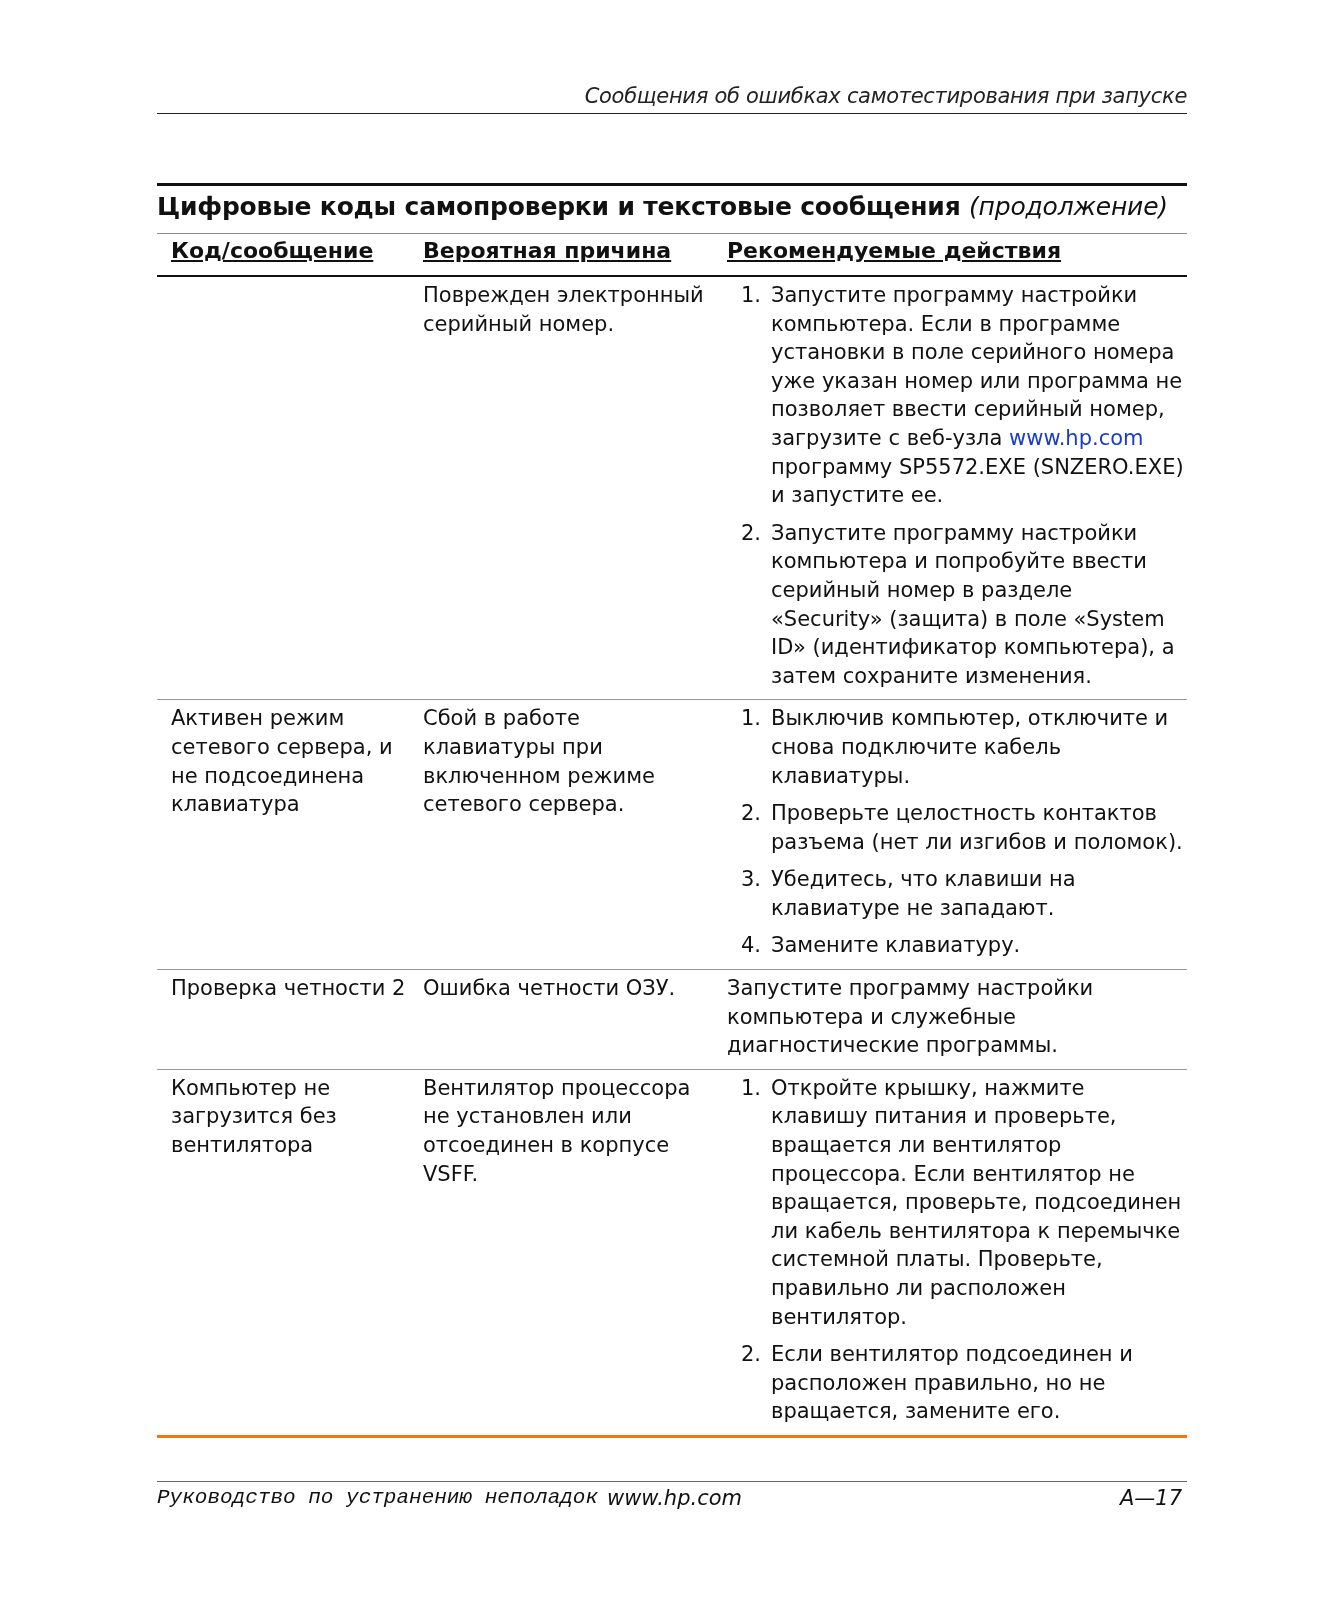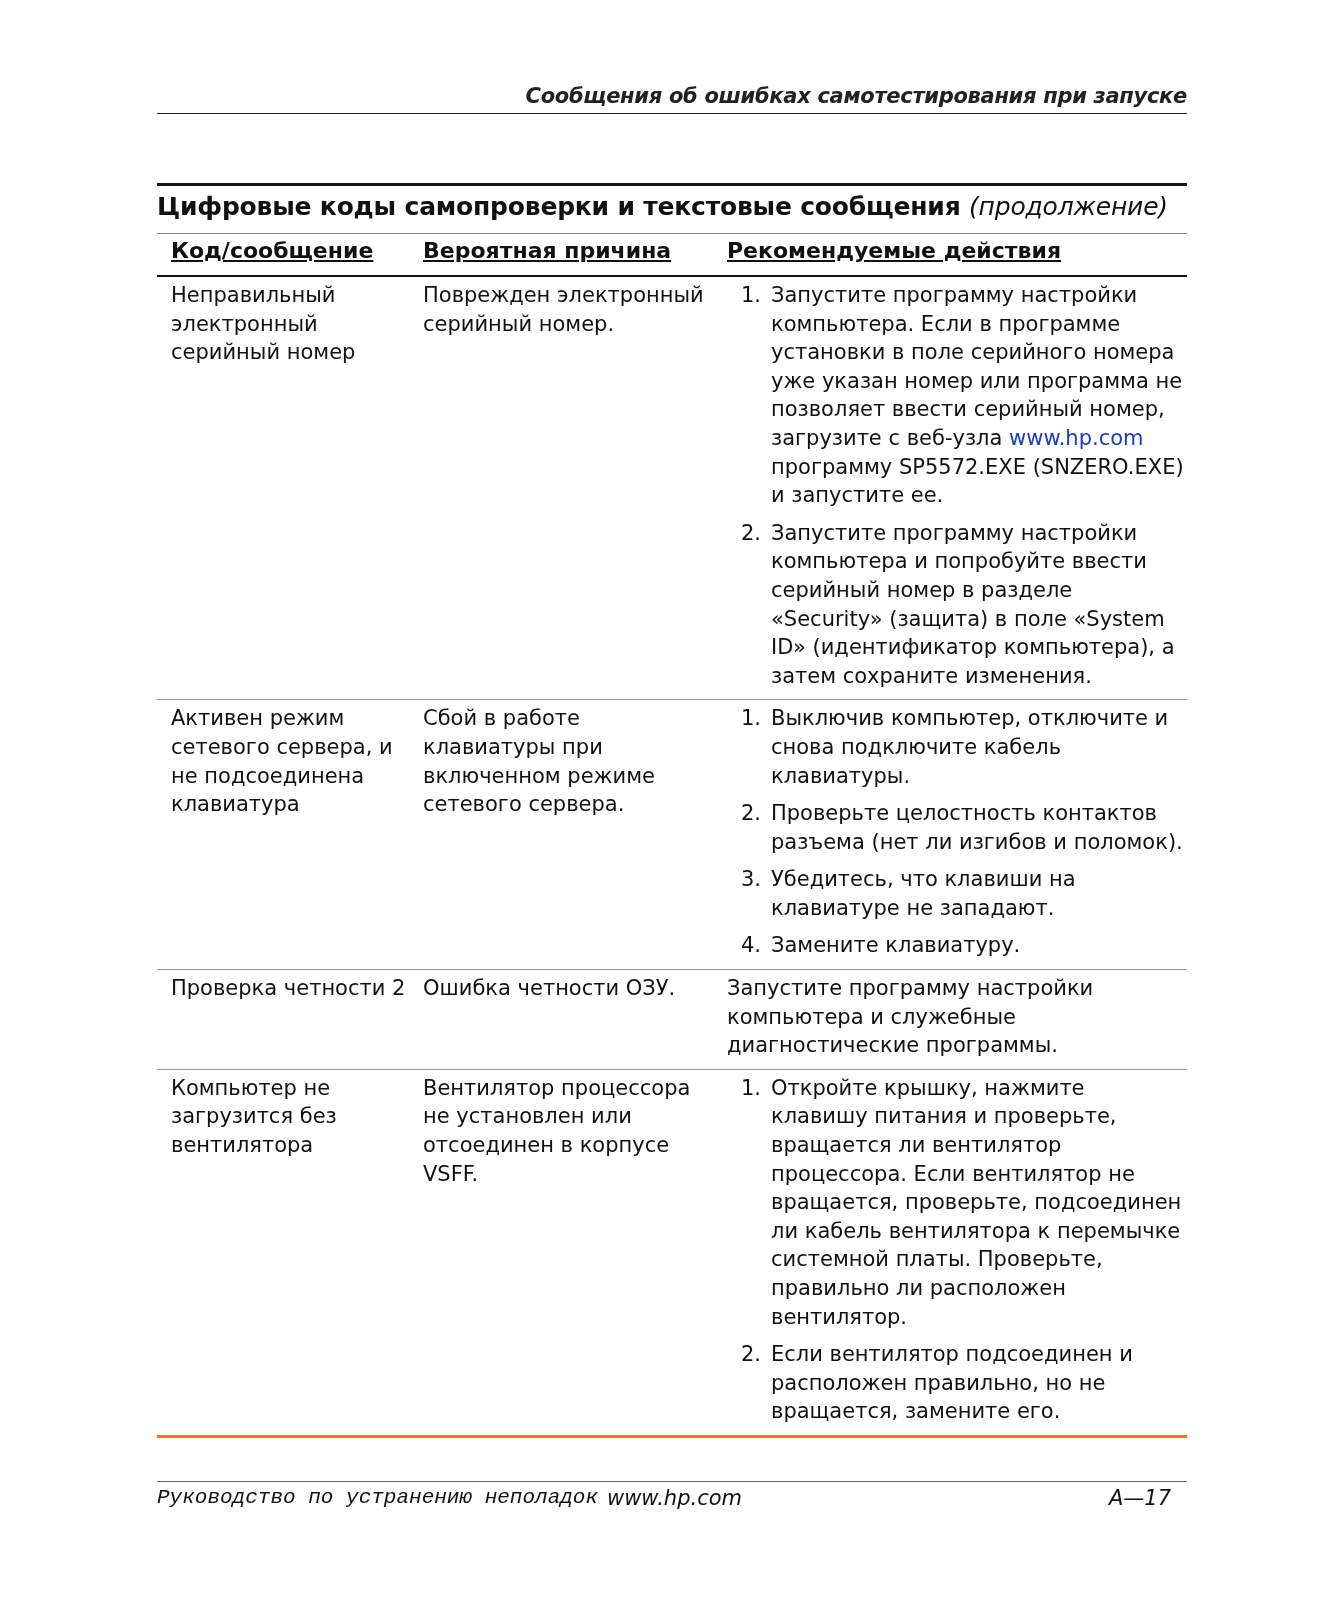--- a/index.html
+++ b/index.html
@@ -1,18 +1,18 @@
 <!DOCTYPE html>
 <html><head>
 <meta charset="utf-8">
 <style>
   html, body { margin: 0; padding: 0; background: #ffffff; }
   body { width: 1334px; height: 1600px; position: relative; font-family: "DejaVu Sans", sans-serif; color: #111; overflow: hidden; }
   .page { position: absolute; left: 157px; width: 1030px; top: 0; }
-  .running-head { position: absolute; top: 84px; right: 0; font-style: italic; font-size: 21px; color: #222; letter-spacing: -0.3px; font-weight: bold; }
+  .running-head { position: absolute; top: 84px; right: 0; font-style: italic; font-size: 21px; color: #222; letter-spacing: -0.3px; }
   .rule-top { position: absolute; top: 113px; left: 0; width: 1030px; height: 1px; background: #222; }
   .title-rule { position: absolute; top: 183px; left: 0; width: 1030px; height: 3px; background: #111; }
   .table-title { position: absolute; top: 192px; left: 0; font-size: 25px; font-weight: bold; letter-spacing: -0.2px; white-space: nowrap; }
   .table-title .cont { font-weight: normal; font-style: italic; }
   .sub-rule { position: absolute; top: 233px; left: 0; width: 1030px; height: 1px; background: #888; }
   .col-headers { position: absolute; top: 238px; left: 0; width: 1030px; height: 36px; font-weight: bold; font-size: 22px; }
   .col-headers span { position: absolute; top: 0; white-space: nowrap; text-decoration: underline; }
   .hdr-rule { position: absolute; top: 275px; left: 0; width: 1030px; height: 2px; background: #111; }
   .rows { position: absolute; top: 277px; left: 0; width: 1030px; }
   .row { position: relative; border-bottom: 1px solid #999; padding: 4px 0 9px 0; font-size: 21px; line-height: 28.6px; }
@@ -22,21 +22,21 @@
   .c2 { left: 266px; width: 290px; }
   .c3 { position: relative; margin-left: 570px; width: 460px; }
   .step { position: relative; padding-left: 44px; margin-bottom: 9px; }
   .step:last-child { margin-bottom: 0; }
   .step .num { position: absolute; left: 14px; top: 0; }
   .plain { padding-left: 0; }
   .link { color: #1a3cc8; }
   .foot-rule { position: absolute; top: 1481px; left: 0; width: 1030px; height: 1px; background: #666; }
   .foot-left { position: absolute; top: 1486px; left: 0; font-style: italic; font-size: 21px; font-family: Liberation Mono, monospace; }
   .foot-mid { position: absolute; top: 1486px; left: 450px; font-style: italic; font-size: 21px; }
-  .foot-right { position: absolute; top: 1486px; right: 16px; font-style: italic; font-size: 21px; }
+  .foot-right { position: absolute; top: 1486px; right: 5px; font-style: italic; font-size: 21px; }
 </style>
 </head>
 <body>
 
 <div class="page">
   <div class="running-head">Сообщения об ошибках самотестирования при запуске</div>
   <div class="rule-top"></div>
 
   <div class="title-rule"></div>
   <div class="table-title">
@@ -48,21 +48,20 @@
   <div class="col-headers">
     <span style="left:14px">Код/сообщение</span>
     <span style="left:266px">Вероятная причина</span>
     <span style="left:570px">Рекомендуемые действия</span>
   </div>
   <div class="hdr-rule"></div>
 
   <div class="rows">
 
     <div class="row">
-      <div class="cell c1">Неправильный электронный серийный номер</div>
       <div class="cell c2">Поврежден электронный серийный номер.</div>
       <div class="c3">
         <div class="step">
           <span class="num">1.</span>
           <span>Запустите программу настройки компьютера. Если в программе установки в поле серийного номера уже указан номер или программа не позволяет ввести серийный номер, загрузите с веб-узла </span><span class="link">www.hp.com</span><span> программу SP5572.EXE (SNZERO.EXE) и запустите ее.</span>
         </div>
         <div class="step">
           <span class="num">2.</span>
           <span>Запустите программу настройки компьютера и попробуйте ввести серийный номер в разделе «Security» (защита) в поле «System ID» (идентификатор компьютера), а затем сохраните изменения.</span>
         </div>

